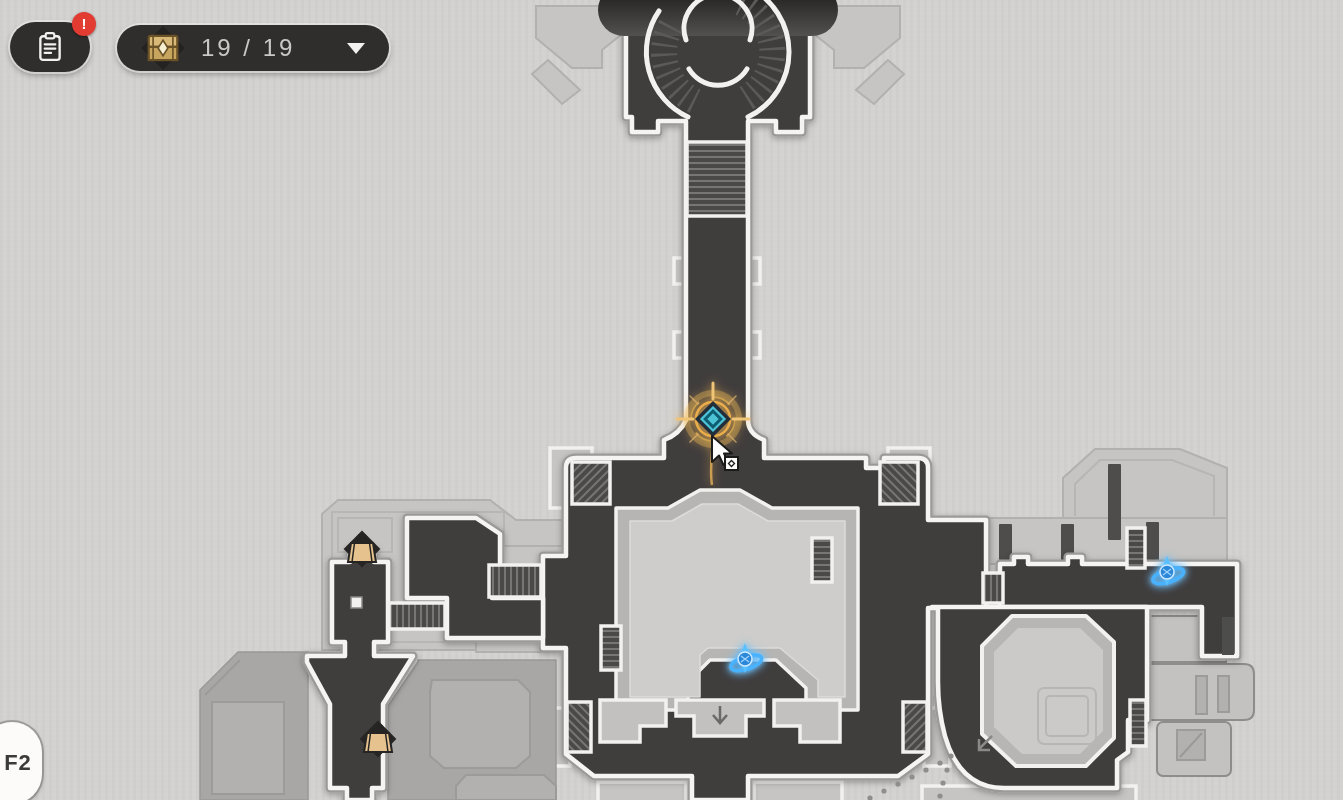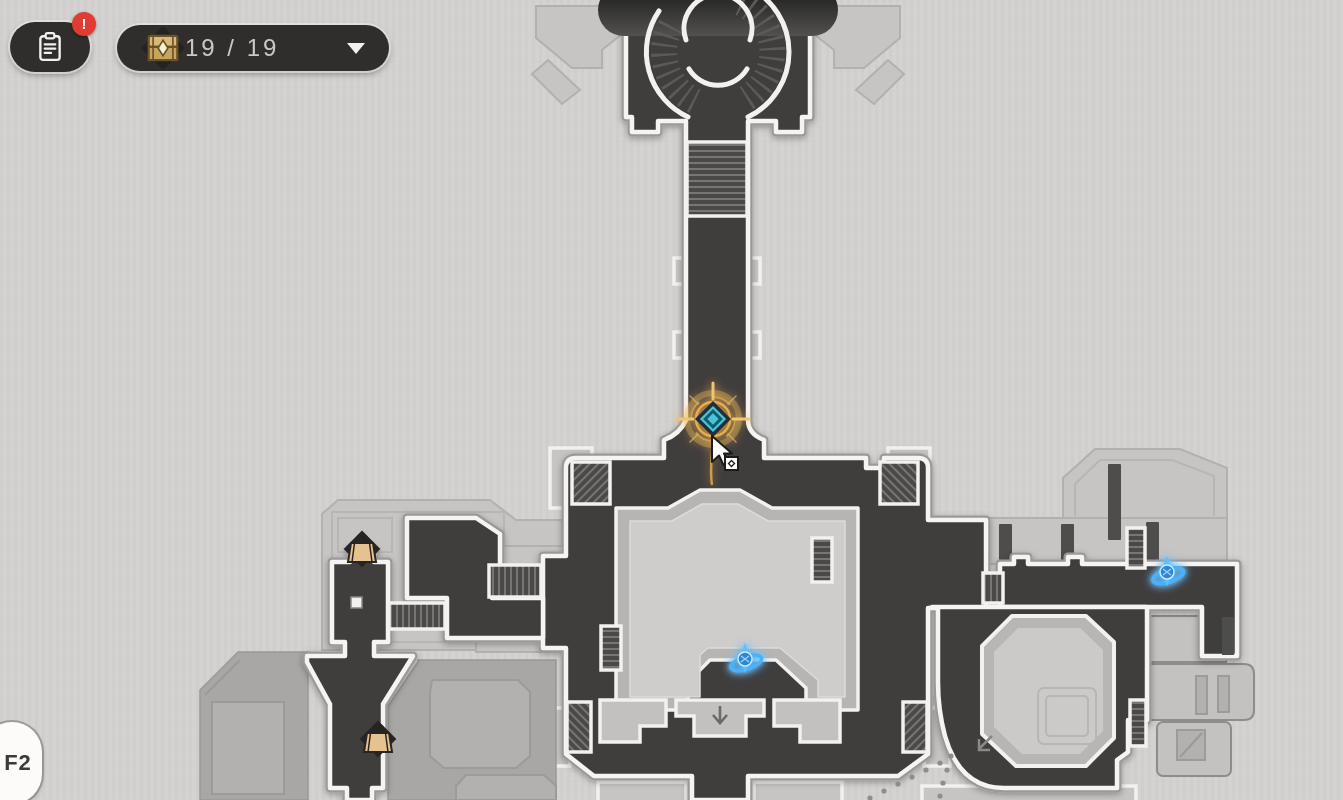--- a/index.html
+++ b/index.html
@@ -24,21 +24,21 @@
   
   .pill{position:absolute;background:#2f2e2c;border-radius:26px;
         box-shadow:0 0 0 2px rgba(236,235,233,.65), 0 3px 6px rgba(0,0,0,.35);
         display:flex;align-items:center;}
   #tasks-btn{left:10px;top:22px;width:80px;height:50px;justify-content:center;}
   #chest-pill{left:117px;top:25px;width:272px;height:46px;padding:0;}
   .badge{position:absolute;right:-6px;top:-10px;width:24px;height:24px;border-radius:50%;
          background:#e23b31;color:#fff;font-weight:bold;font-size:15px;line-height:24px;
          text-align:center;box-shadow:0 1px 3px rgba(0,0,0,.4);}
   .chest-wrap{position:relative;width:44px;height:44px;margin-left:24px;flex:0 0 auto;}
-  .count{color:#c9c8c6;font-size:24px;letter-spacing:3px;flex:1;}
+  .count{color:#c9c8c6;font-size:24px;letter-spacing:3px;margin-left:16px;flex:1;}
   .caret{width:0;height:0;border-left:9px solid transparent;border-right:9px solid transparent;
          border-top:11px solid #f2f1ef;margin-right:24px;}
   #floor-pill{position:absolute;left:-18px;top:722px;width:60px;height:82px;border-radius:31px;
         background:#fcfbfa;box-shadow:0 0 0 2px rgba(120,119,117,.55), 0 2px 5px rgba(0,0,0,.25);
         display:flex;align-items:center;justify-content:center;}
   #floor-pill span{color:#3c3b3a;font-size:22px;font-weight:bold;letter-spacing:1px;padding-left:12px;}
   
   #markers{position:absolute;inset:0;pointer-events:none;}
   .marker{position:absolute;transform:translate(-50%,-50%);pointer-events:auto;}
   .marker.cursor{transform:translate(-3px,-3px);}

